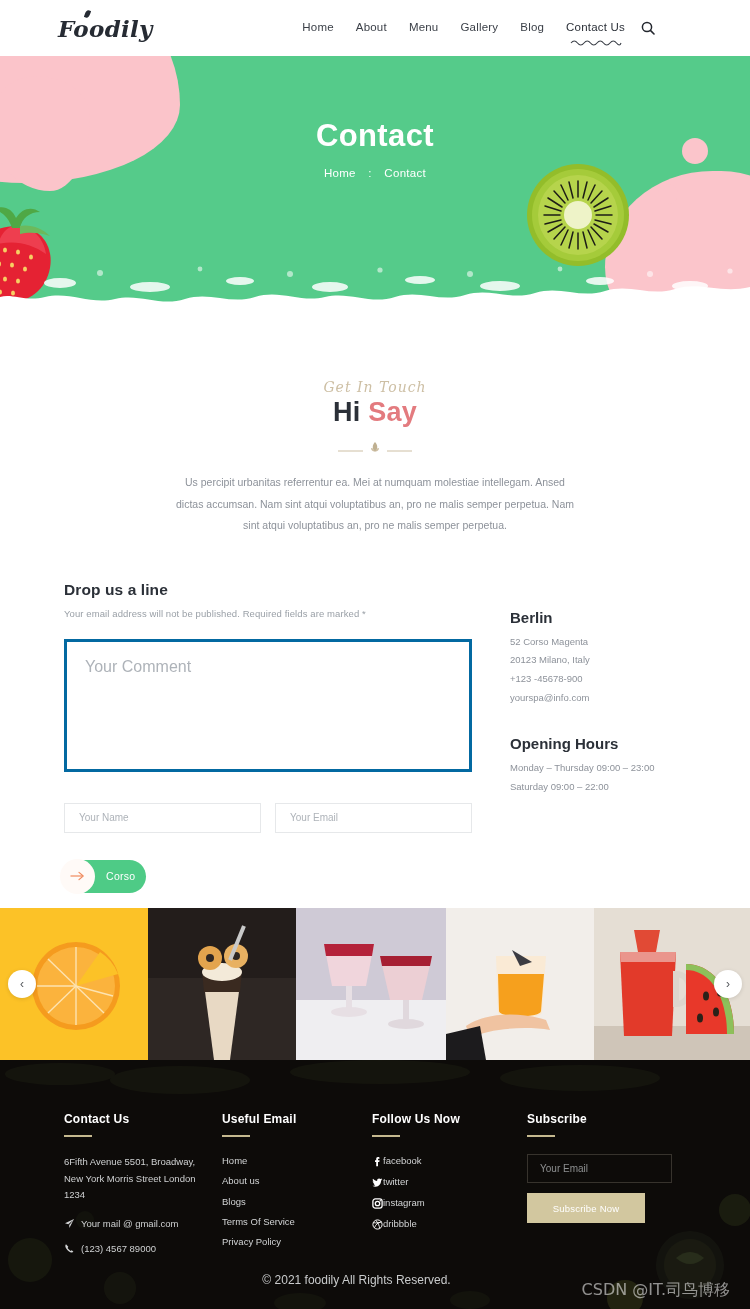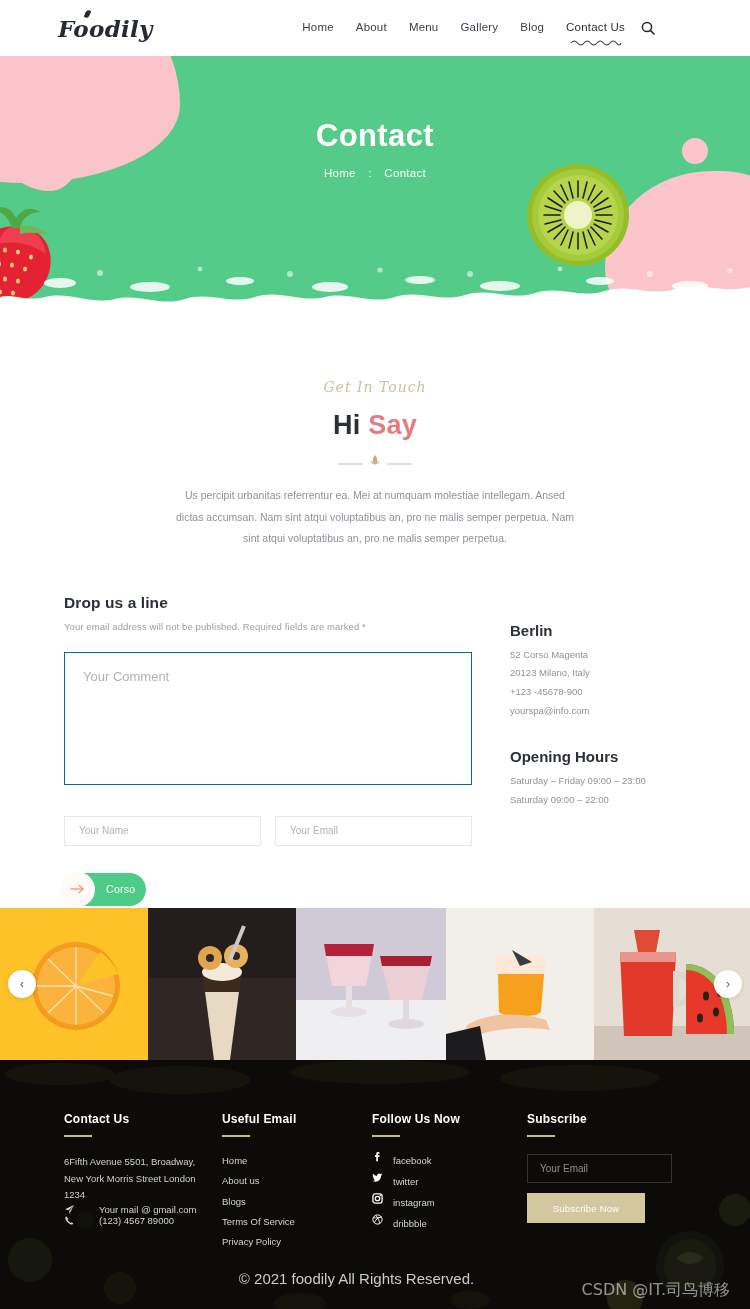--- a/index.html
+++ b/index.html
@@ -95,41 +95,41 @@
     position:absolute; left:0; bottom:0; width:750px; height:72px; z-index:8;
   }
 
   
   .section-intro{ text-align:center; padding-top:60px; }
   .script-label{
     font-family:"DejaVu Serif", serif; font-style:italic;
     font-size:14px; color:#cdbfa4; letter-spacing:1px;
   }
   .bigtitle{
-    margin-top:15px; font-size:27px; font-weight:800; color:#2b3038;
+    margin-top:2px; font-size:27px; font-weight:800; color:#2b3038;
     letter-spacing:.2px;
   }
   .bigtitle .accent{ color:#e37b7f; }
   .orn{ margin:12px auto 0; width:74px; height:16px;}
   .intro-p{
     margin:12px auto 0; width:400px;
     font-size:10.5px; line-height:2.05; color:#8d929a;
   }
 
   
   .contact-wrap{
     display:flex; padding:44px 58px 0 64px; gap:38px;
   }
   .form-col{ width:408px; }
   .form-h{ font-size:15.5px; font-weight:700; color:#2b3038; letter-spacing:.1px;}
   .form-sub{ margin-top:9px; font-size:9.5px; color:#9aa0a7; letter-spacing:.1px;}
   .ta{
     margin-top:20px; width:408px; height:133px;
-    border:1px solid #0369a1; background:#fff;
-    padding:16px 18px; font-size:13px; color:#2b3038;
+    border:3px solid #0369a1; background:#fff;
+    padding:16px 18px; font-size:16px; color:#2b3038;
     font-family:"Liberation Sans", sans-serif; resize:none; outline:none;
   }
   .ta::placeholder{ color:#aeb3b9; }
   .row2{ display:flex; gap:14px; margin-top:27px;}
   .inp{
     width:197px; height:30px; border:1px solid #e6e8ea; background:#fff;
     padding:0 14px; font-size:10px; color:#2b3038;
     font-family:"Liberation Sans", sans-serif; outline:none;
   }
   .inp::placeholder{ color:#aeb3b9; }
@@ -179,38 +179,38 @@
   }
   .foot-grid{
     position:relative; z-index:5;
     display:flex; padding:52px 0 0 64px; gap:0;
   }
   .fcol{ }
   .fc1{ width:158px;} .fc2{ width:150px;} .fc3{ width:155px;} .fc4{ width:175px;}
   .fh{ font-size:12px; font-weight:700; color:#fff; letter-spacing:.2px;}
   .fline{ width:28px; height:2px; background:#c5b98f; margin-top:9px;}
   .faddr{ margin-top:17px; font-size:9.5px; color:#cfd1d2; line-height:1.75; width:140px;}
-  .fcontact{ font-size:9.5px; color:#cfd1d2; display:flex; align-items:center; gap:24px; }
+  .fcontact{ margin-top:14px; font-size:9.5px; color:#cfd1d2; display:flex; align-items:center; gap:6px; }
   .flink{ display:block; margin-top:0; font-size:9.5px; color:#d2d4d5; text-decoration:none; line-height:2.14;}
-  .fsoc{ display:flex; gap:10px; font-size:9.5px; color:#d2d4d5; line-height:2.2;}
+  .fsoc{ display:flex; align-items:center; font-size:9.5px; color:#d2d4d5; line-height:2.2;}
   .femail{
     margin-top:17px; width:145px; height:29px;
     border:1px solid #37332d; background:transparent;
     padding:0 12px; font-size:10px; color:#cfd1d2;
     font-family:"Liberation Sans", sans-serif; outline:none;
   }
   .femail::placeholder{ color:#8d8f90; }
   .fsub{
     margin-top:10px; width:118px; height:30px; border:none; cursor:pointer;
     background:#d2c79f; color:#fff; font-size:9.5px; letter-spacing:.2px;
     font-family:"Liberation Sans", sans-serif;
   }
   .copy{
     position:absolute; bottom:22px; left:0; width:713px; text-align:center;
-    font-size:15px; color:#c9cbcc; z-index:5;
+    font-size:12px; color:#c9cbcc; z-index:5;
   }
   .wm{
     position:absolute; right:20px; bottom:8px; z-index:9;
     font-size:16px; color:rgba(255,255,255,.55);
     font-family:"DejaVu Sans", sans-serif;
   }
   .fdeco{ position:absolute; inset:0; z-index:1; opacity:.55;}
 </style>
 </head>
 <body>
@@ -383,21 +383,21 @@
     </button>
   </div>
 
   <div class="info-col">
     <div class="info-h">Berlin</div>
     <div class="info-l">52 Corso Magenta</div>
     <div class="info-l" style="margin-top:4px">20123 Milano, Italy</div>
     <div class="info-l" style="margin-top:4px">+123 -45678-900</div>
     <div class="info-l" style="margin-top:4px">yourspa@info.com</div>
     <div class="info-h2">Opening Hours</div>
-    <div class="info-l">Saturday – Friday 09:00 – 23:00</div>
+    <div class="info-l">Monday – Thursday 09:00 – 23:00</div>
     <div class="info-l" style="margin-top:4px">Saturday 09:00 – 22:00</div>
   </div>
 </div>
 
 <div class="gallery">
   <div class="gcell g1">
     <svg width="148" height="152" viewBox="0 0 148 152">
       <rect width="148" height="152" fill="#fcc227"></rect>
       <circle cx="76" cy="78" r="44" fill="#f59b1e"></circle>
       <circle cx="76" cy="78" r="39" fill="#fbb33d"></circle>

